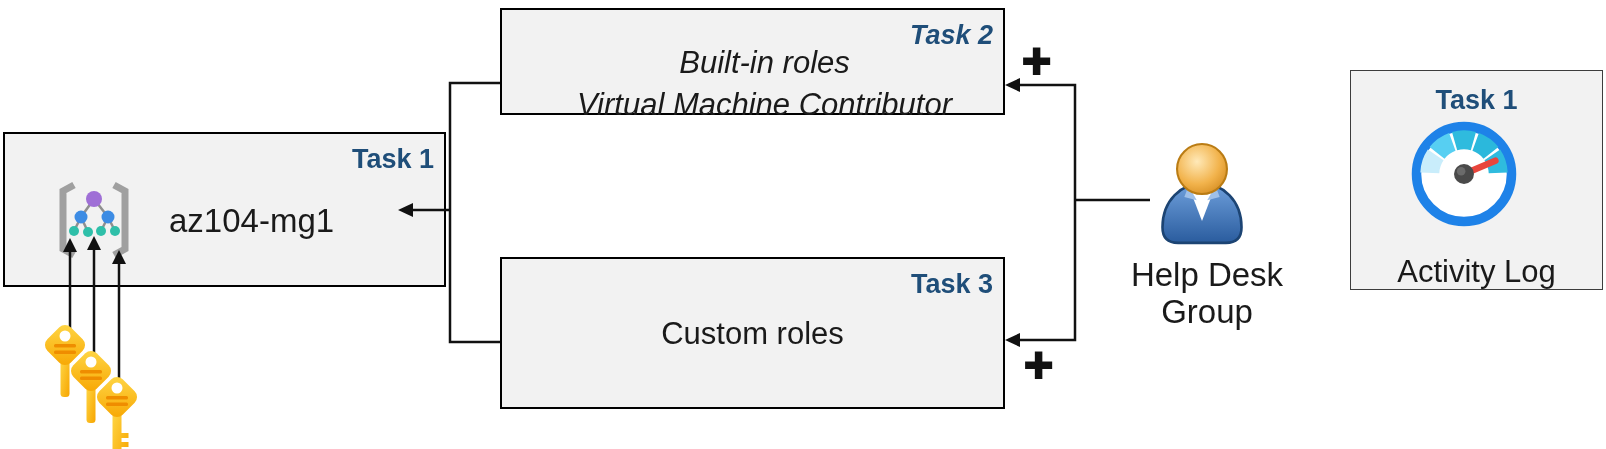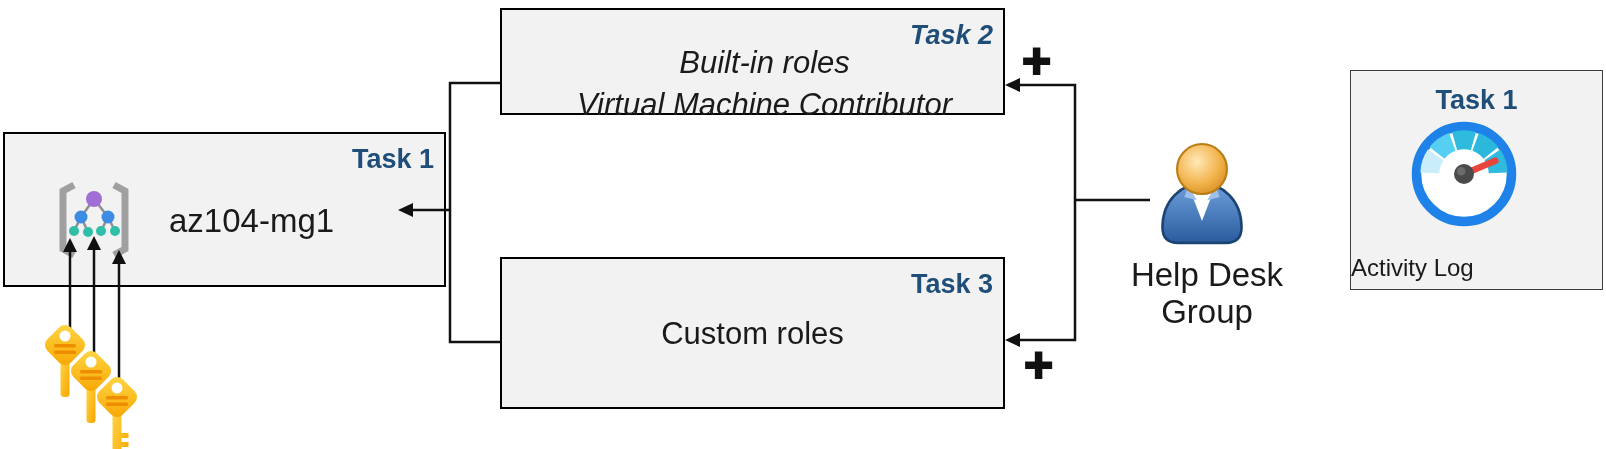--- a/index.html
+++ b/index.html
@@ -20,21 +20,21 @@
   .tl-right{right:10px;top:10px;}
   .box-lines{
     position:absolute;left:0;right:0;text-align:center;font-size:31px;line-height:42px;color:#1a1a1a;
   }
   #box2 .box-lines{top:32px;padding-left:24px;}
   #box3 .box-lines{top:46px;margin-top:8px;}
   #box4 .task-label{left:0;right:0;top:14px;text-align:center;}
   #mg-icon{position:absolute;left:44px;top:42px;}
   #mg-name{position:absolute;left:164px;top:68px;font-size:33px;white-space:nowrap;}
   #gauge-icon{position:absolute;left:56px;top:46px;}
-  #box4-caption{position:absolute;left:0;right:0;top:183px;font-size:24px;color:#1a1a1a;}
+  #box4-caption{position:absolute;left:0;right:0;top:183px;text-align:center;font-size:31px;color:#1a1a1a;}
   #connectors{position:absolute;left:0;top:0;pointer-events:none;}
   #keys-icon{position:absolute;left:28px;top:316px;}
   #user-icon{position:absolute;left:1150px;top:142px;}
   #group-label{
     position:absolute;left:1112px;top:256px;width:190px;text-align:center;
     font-size:33px;line-height:37px;color:#1a1a1a;
   }
   .plus{
     position:absolute;font-weight:bold;font-size:50px;color:#111111;
     -webkit-text-stroke:2px #111111;line-height:1;

